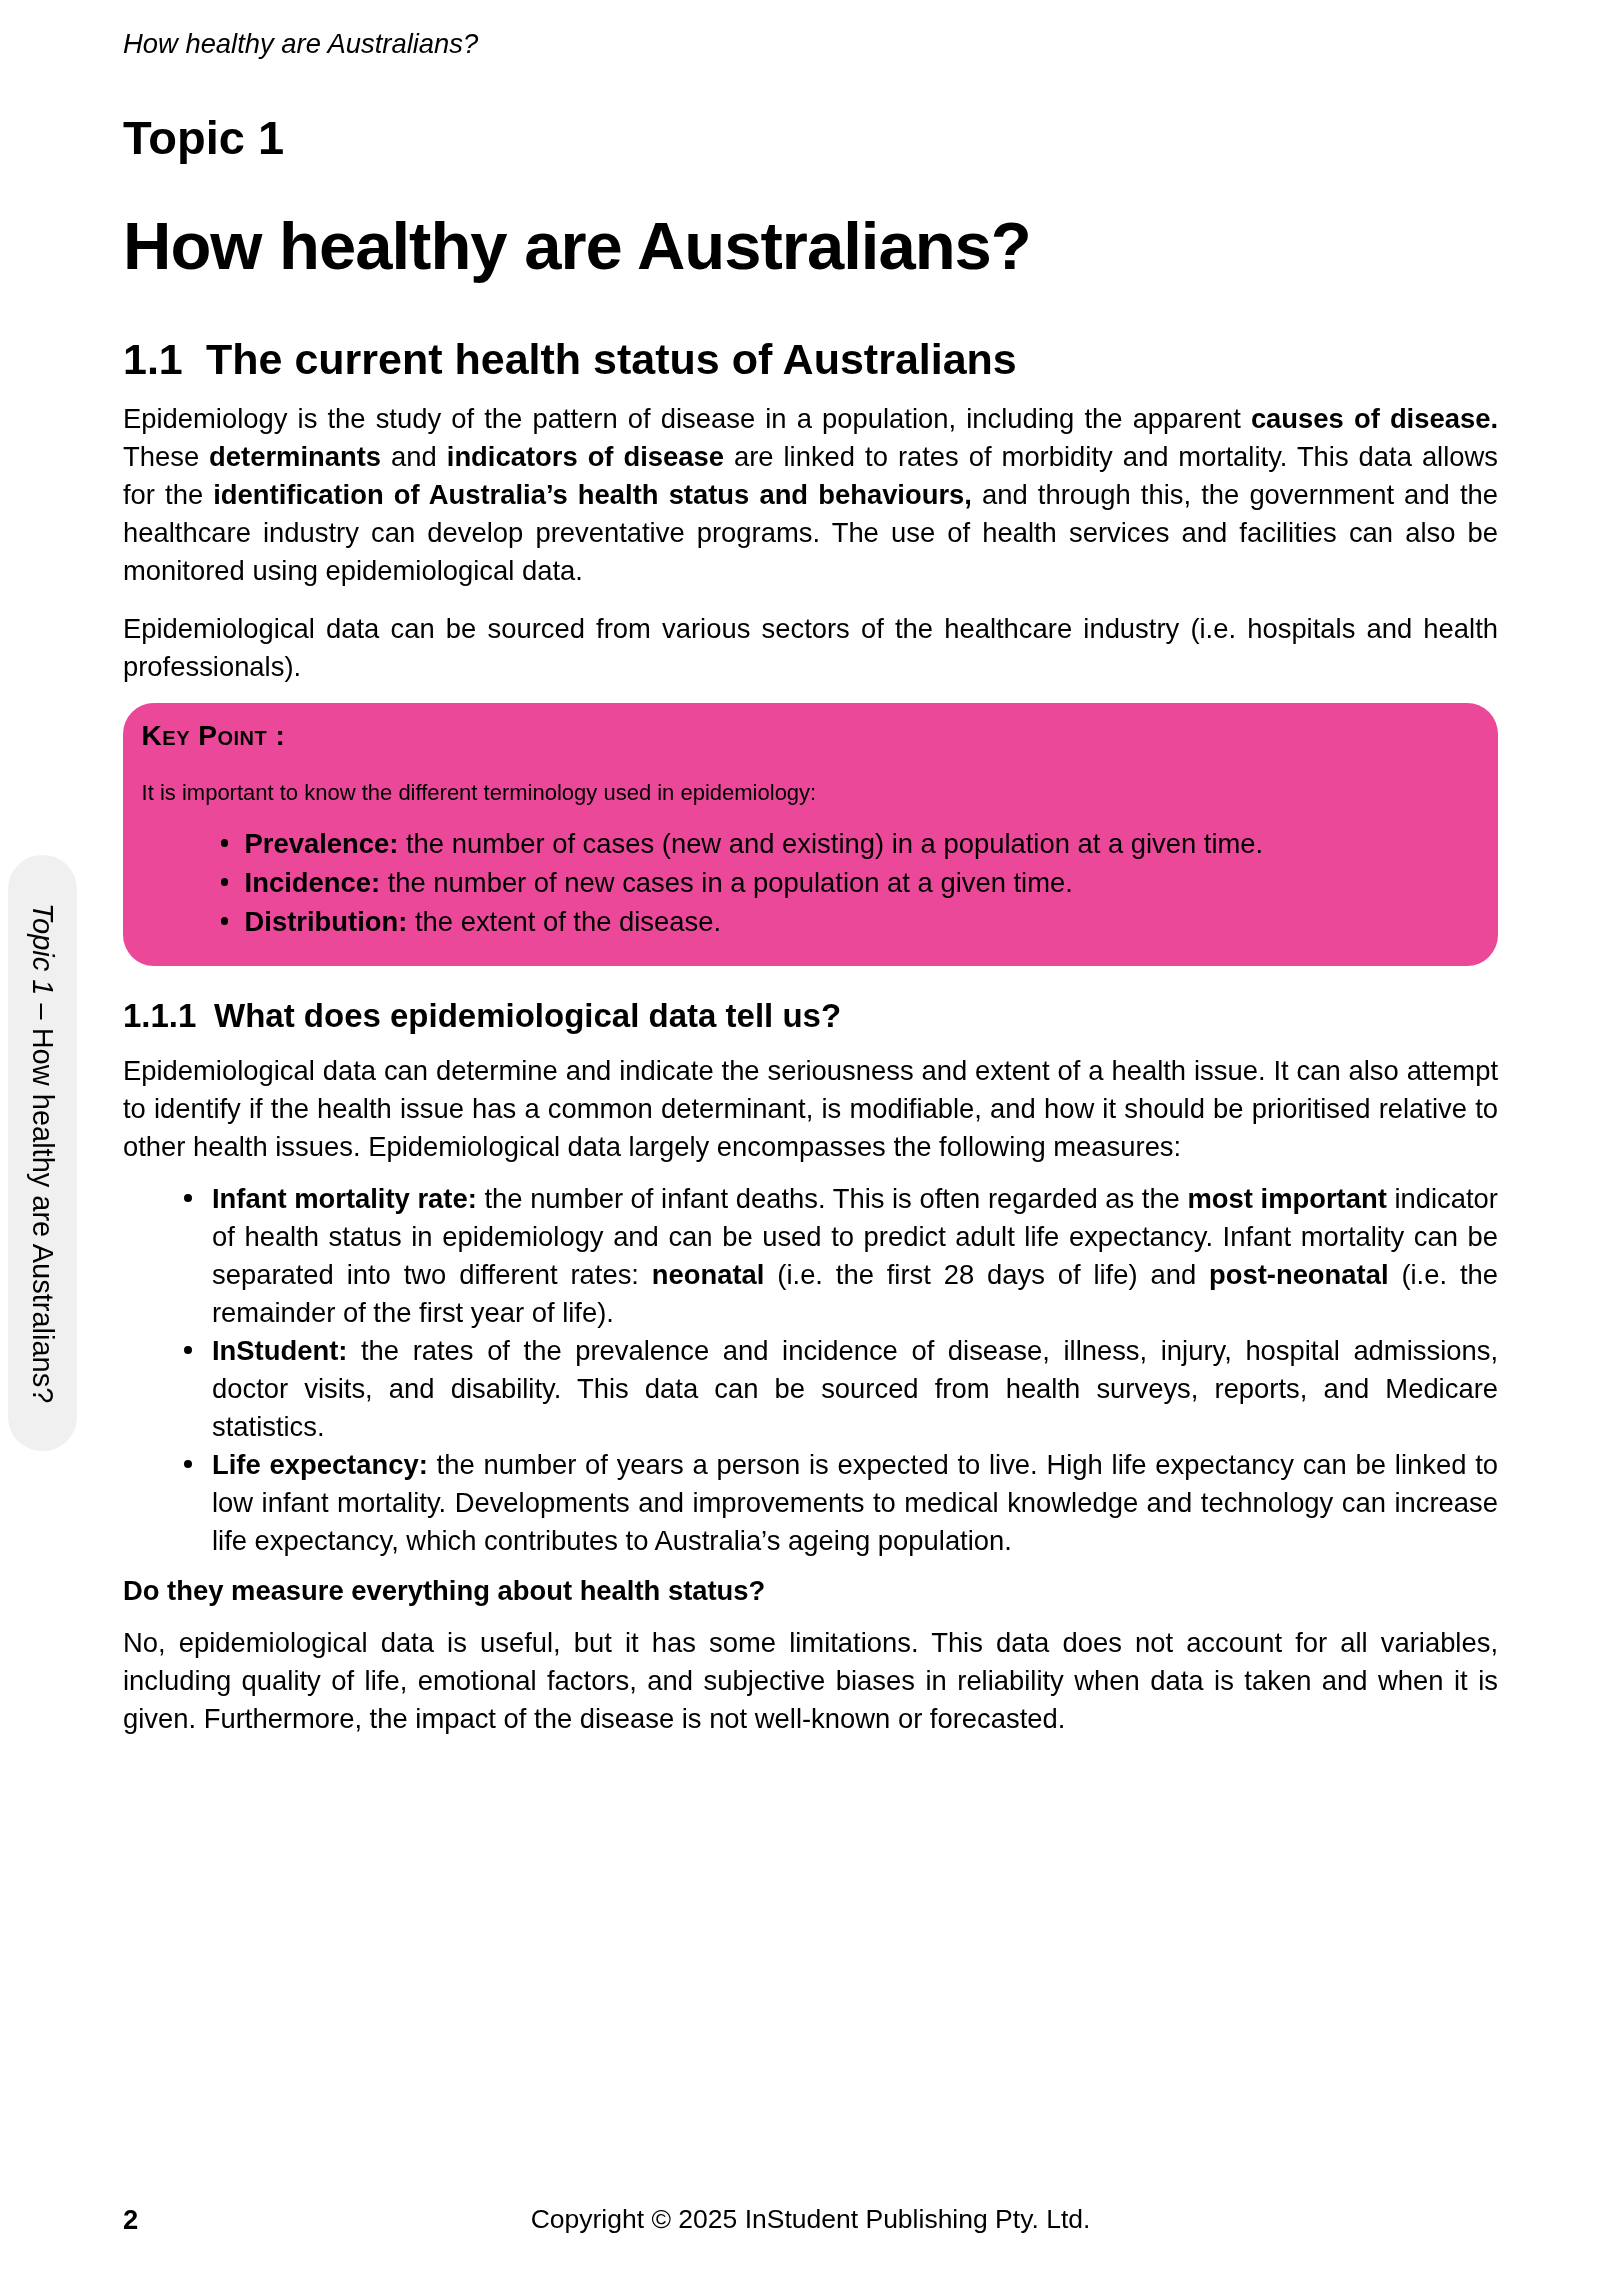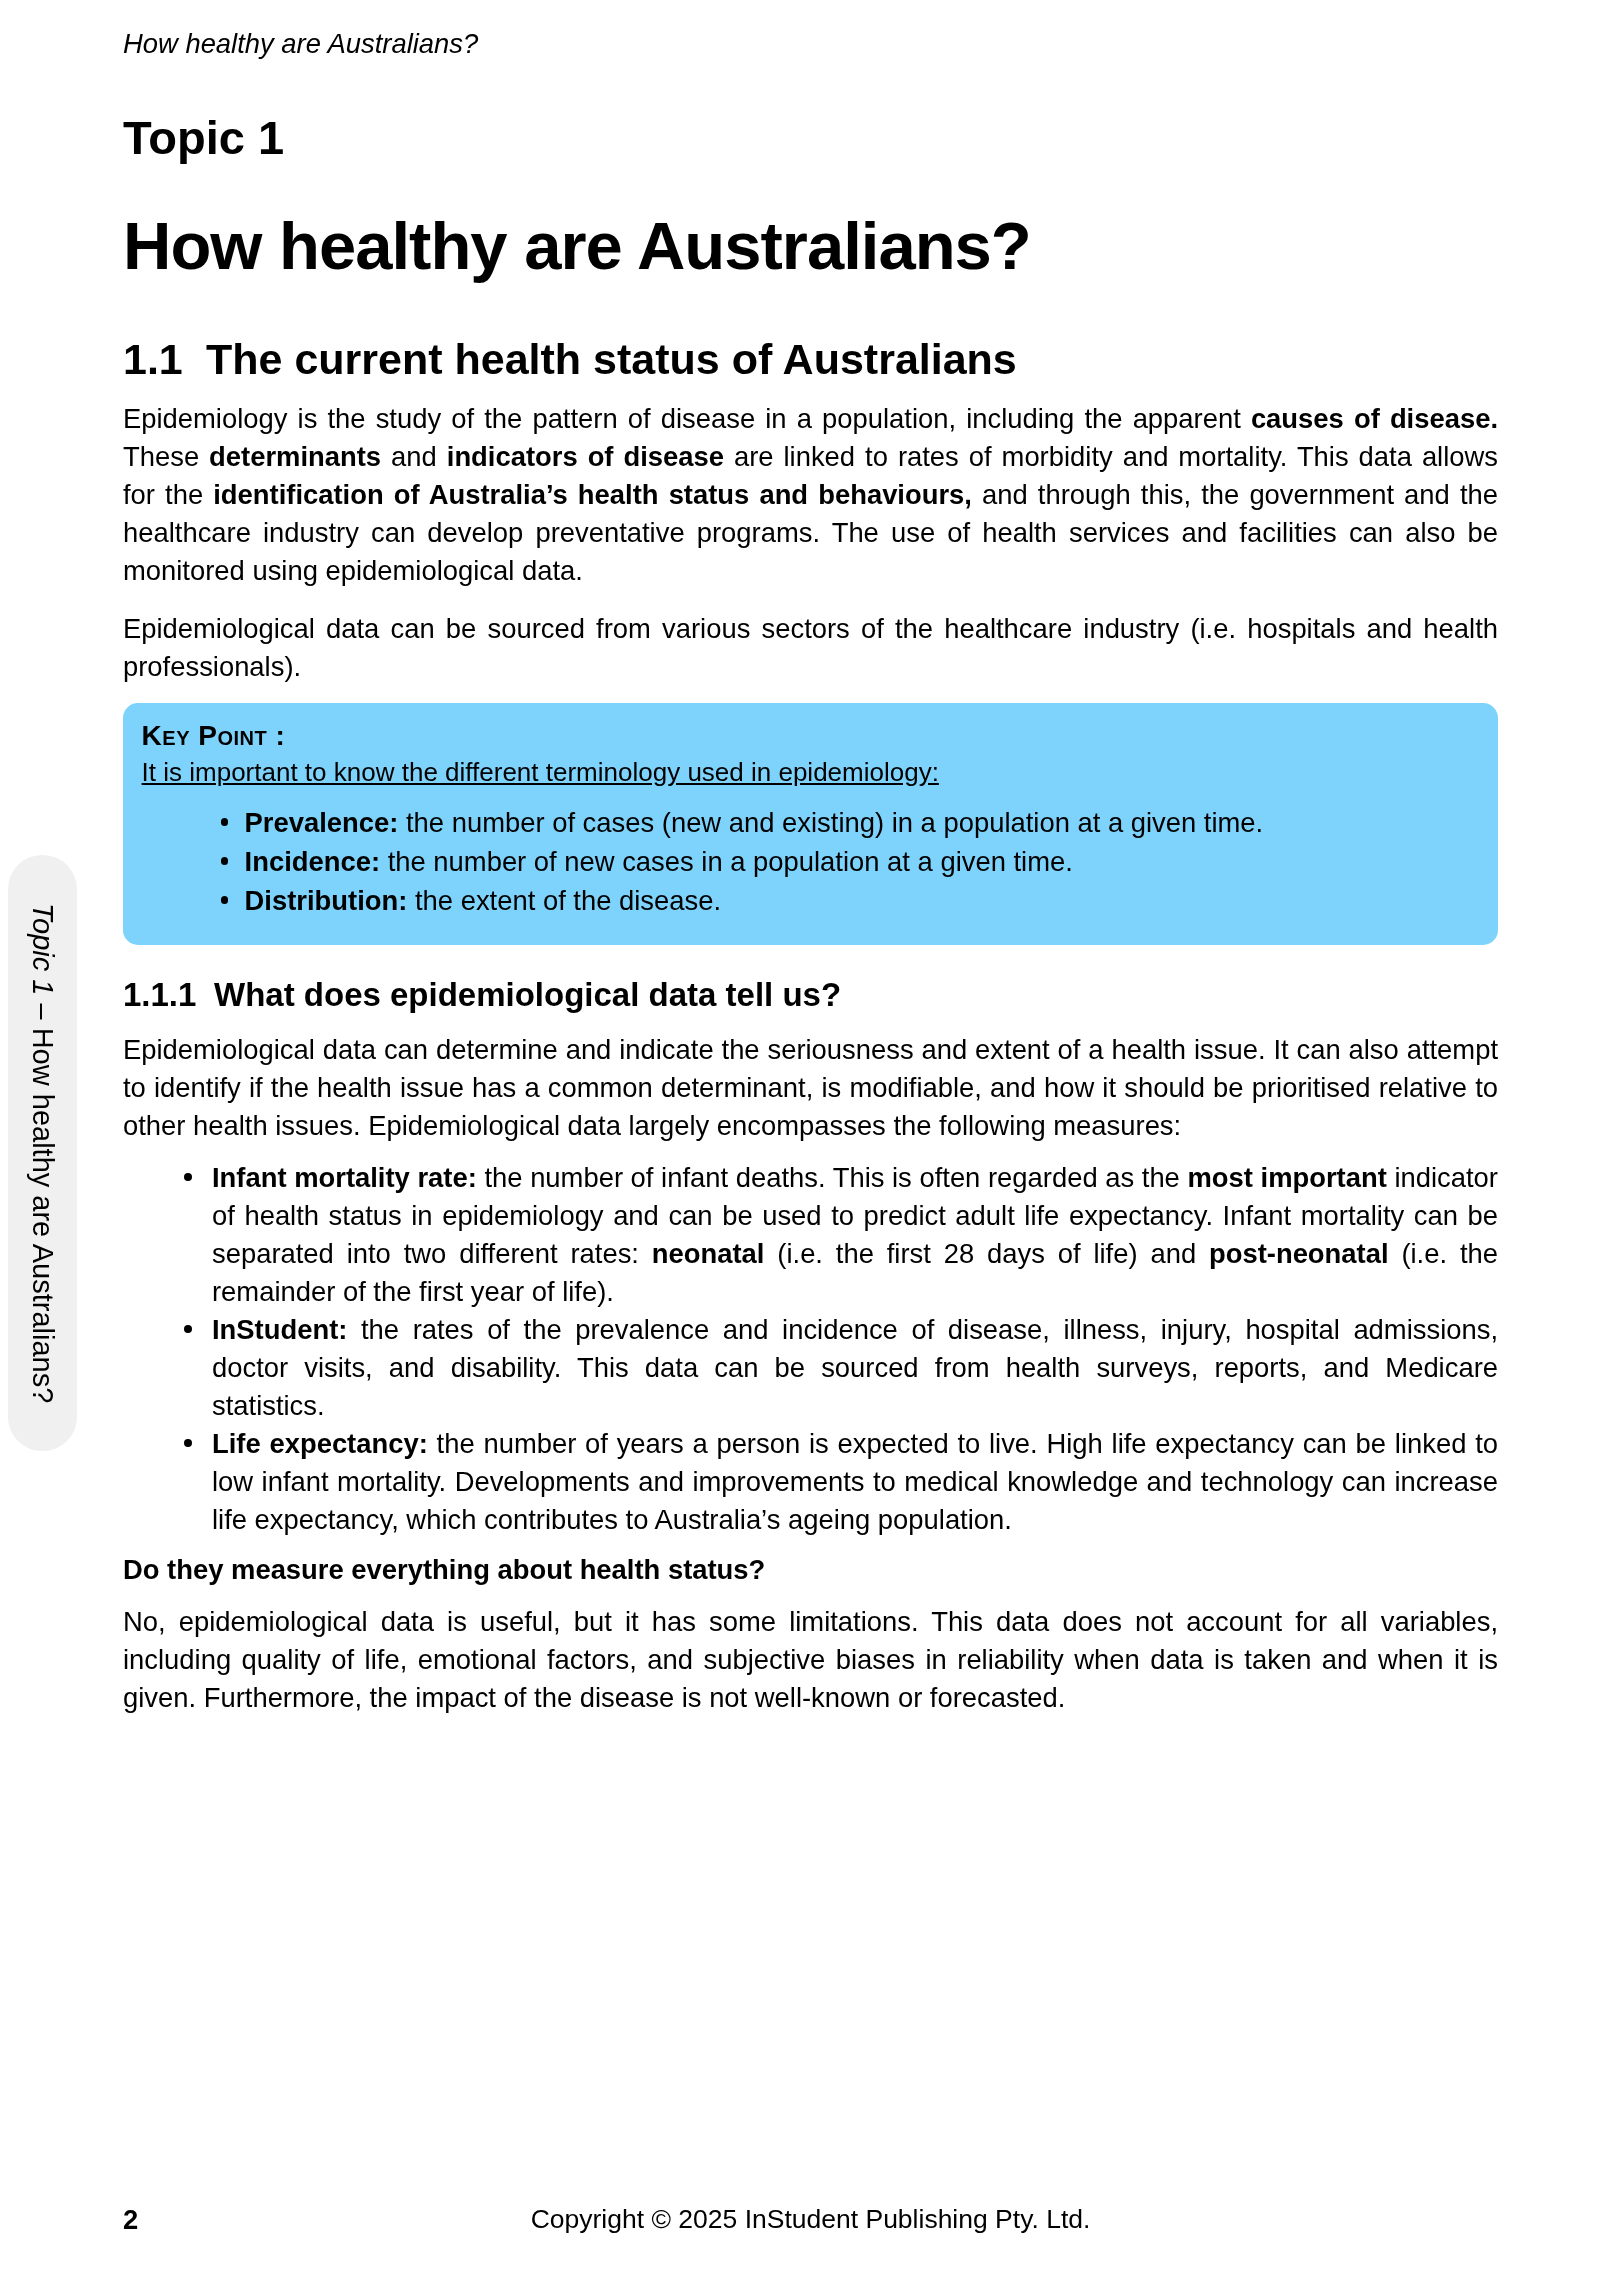--- a/index.html
+++ b/index.html
@@ -10,23 +10,23 @@
   .topic-label{margin:53px 0 0;font-size:47px;font-weight:bold;line-height:47px;}
   .page-title{margin:51px 0 0;font-size:67px;font-weight:bold;line-height:67px;letter-spacing:-1px;}
   h2.section{margin:59px 0 0;font-size:43px;font-weight:bold;line-height:43px;}
   h2.section .num{display:inline-block;width:83px;}
   h3.subsection{margin:33px 0 0;font-size:33px;font-weight:bold;line-height:33px;}
   h3.subsection .num{display:inline-block;width:91px;}
   p.body{margin:19.6px 0 0;font-size:27.4px;line-height:38px;text-align:justify;}
   p.first{margin-top:27.4px;}
   .b{font-weight:bold;}
   
-  .keypoint{margin-top:17.6px;background:#7dd3fc;border-radius:15px;padding:15.7px 21.6px 13.7px 18.6px;}
+  .keypoint{margin-top:17.6px;background:#ec4899;border-radius:31px;padding:15.7px 21.6px 13.7px 18.6px;}
   .kp-label{font-size:28px;font-weight:bold;font-variant:small-caps;line-height:33px;letter-spacing:0.5px;}
-  .kp-intro{margin-top:1px;font-size:26px;line-height:38px;text-decoration:underline;}
+  .kp-intro{margin-top:22px;font-size:22px;line-height:38px;}
   ul.kp-list{list-style:none;margin:11.8px 0 0;padding:0 0 11.8px 0;}
   ul.kp-list li{position:relative;padding-left:103px;font-size:27.4px;line-height:39px;text-align:left;}
   ul.kp-list li::before{content:"";position:absolute;left:79px;top:15.7px;width:7.8px;height:7.8px;border-radius:50%;background:#000;}
   
   ul.measures{list-style:none;margin:13.7px 0 0;padding:0;}
   ul.measures li{position:relative;padding-left:89px;font-size:27.4px;line-height:38px;text-align:justify;}
   ul.measures li::before{content:"";position:absolute;left:61px;top:14.7px;width:7.8px;height:7.8px;border-radius:50%;background:#000;}
   .question{margin:13.7px 0 0;font-size:27.4px;font-weight:bold;line-height:35px;}
   
   .sidebar-tab{position:absolute;left:7.8px;top:855px;width:69px;height:596px;background:#f0f0f0;

